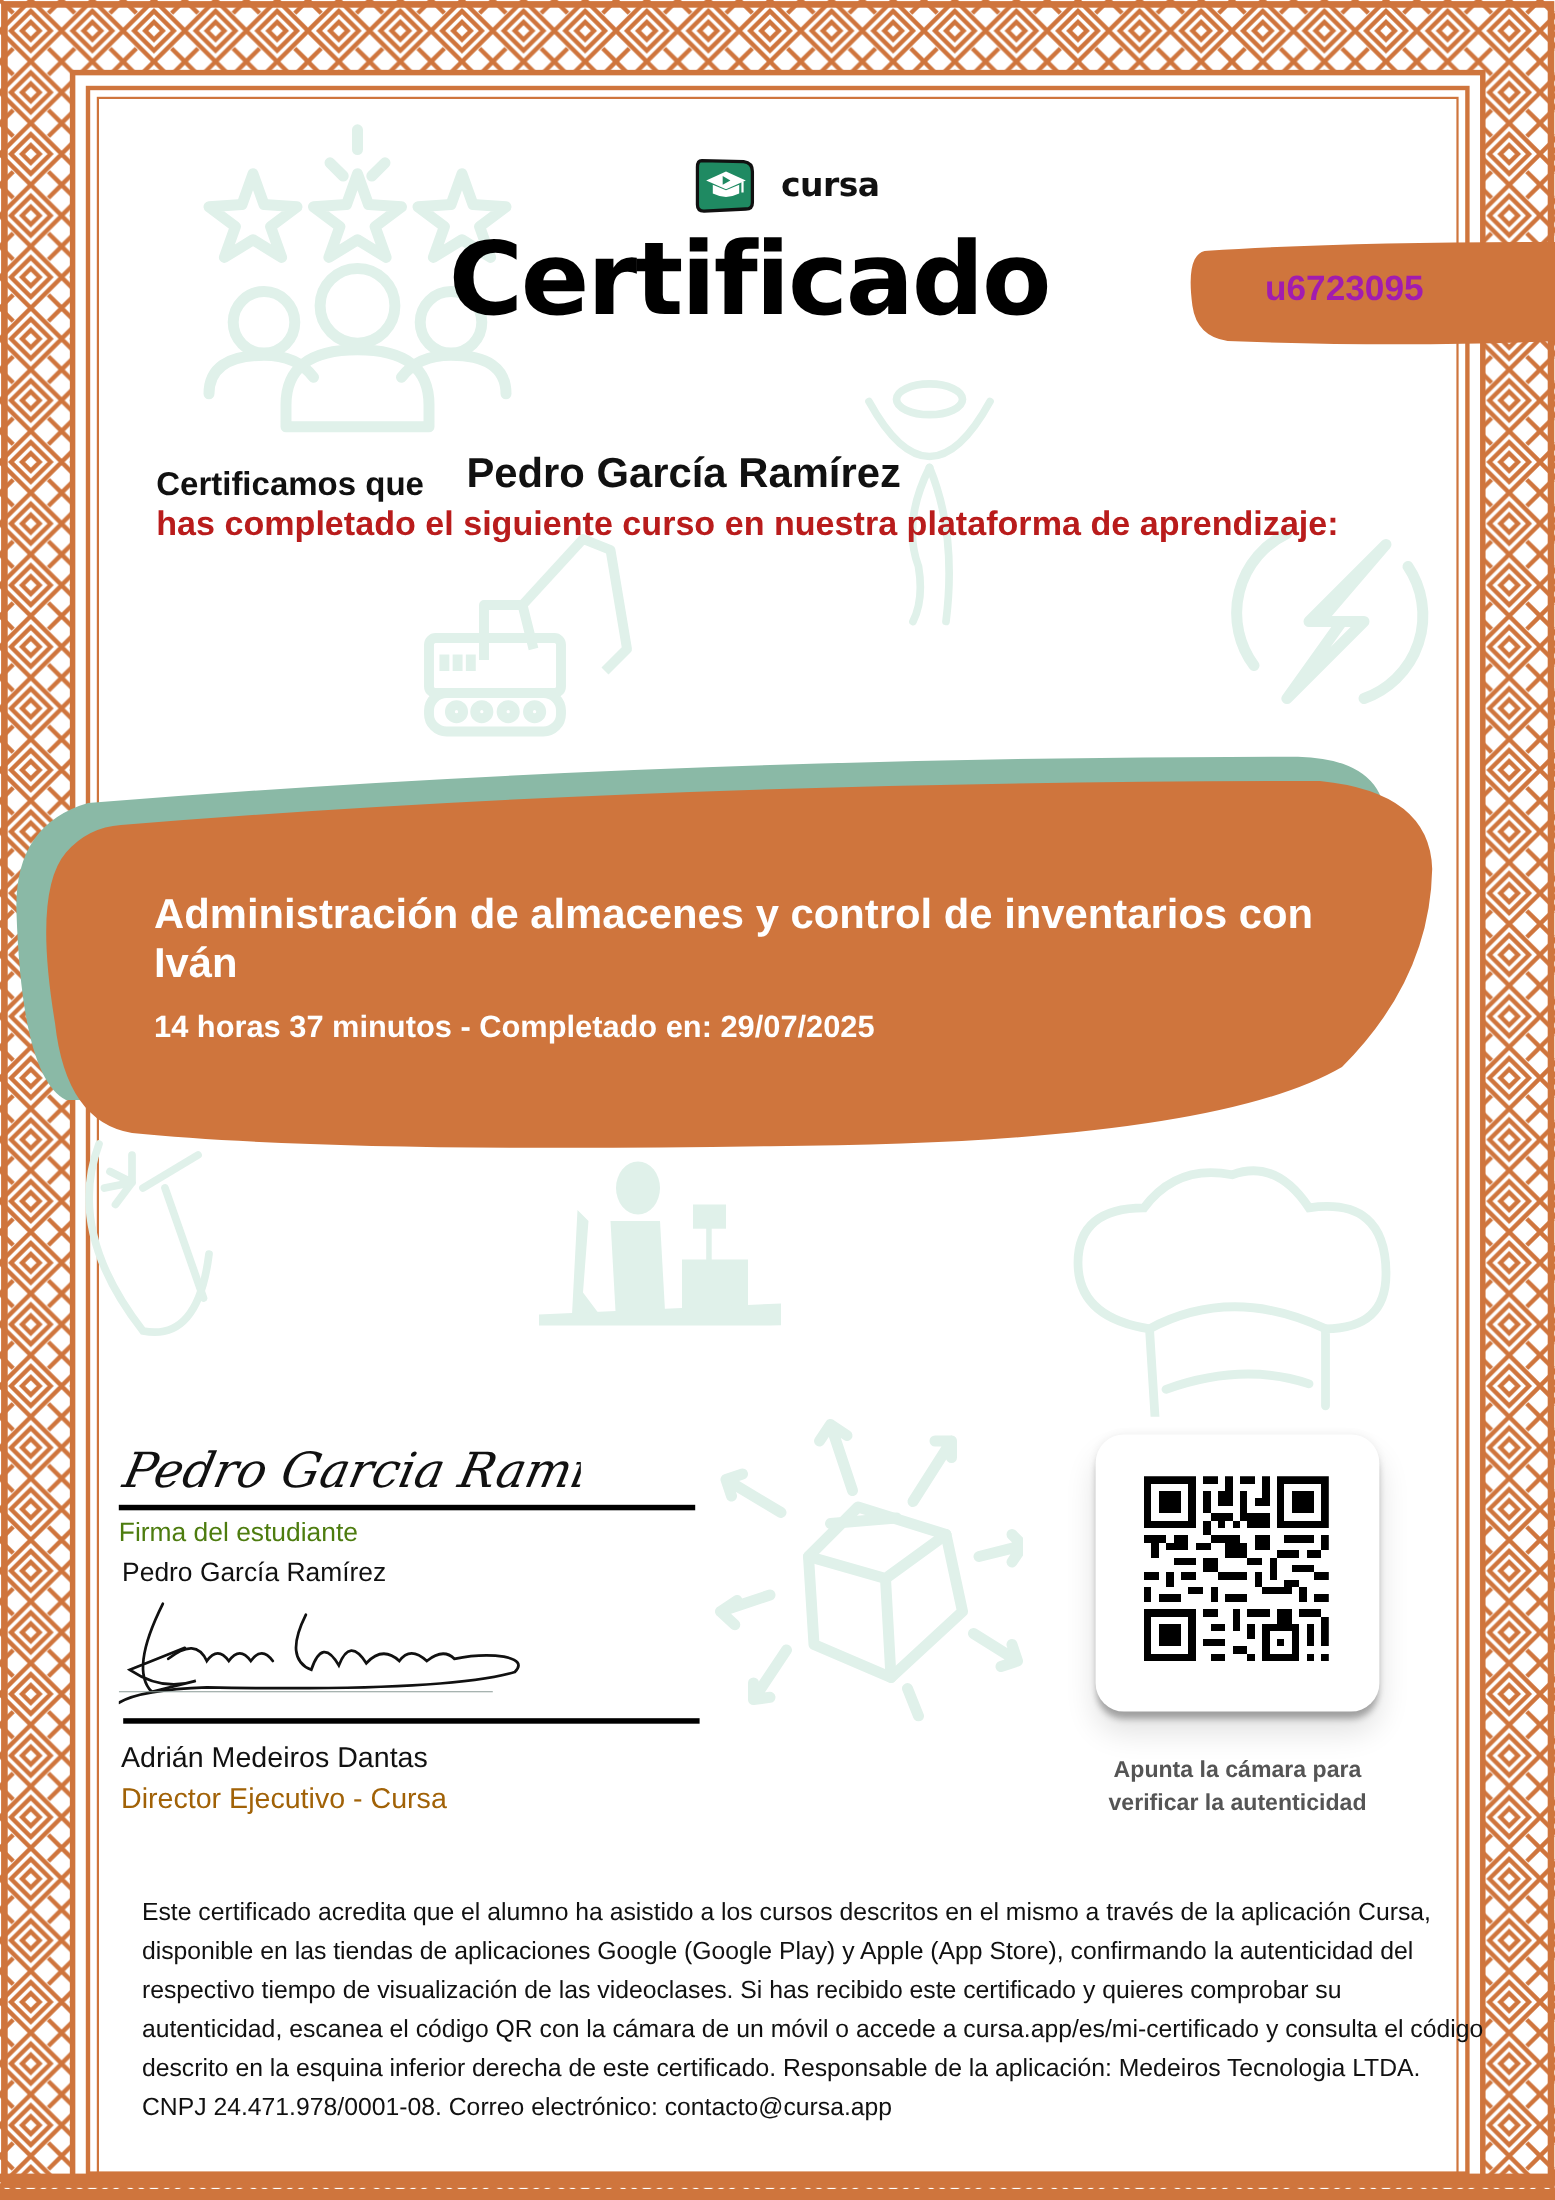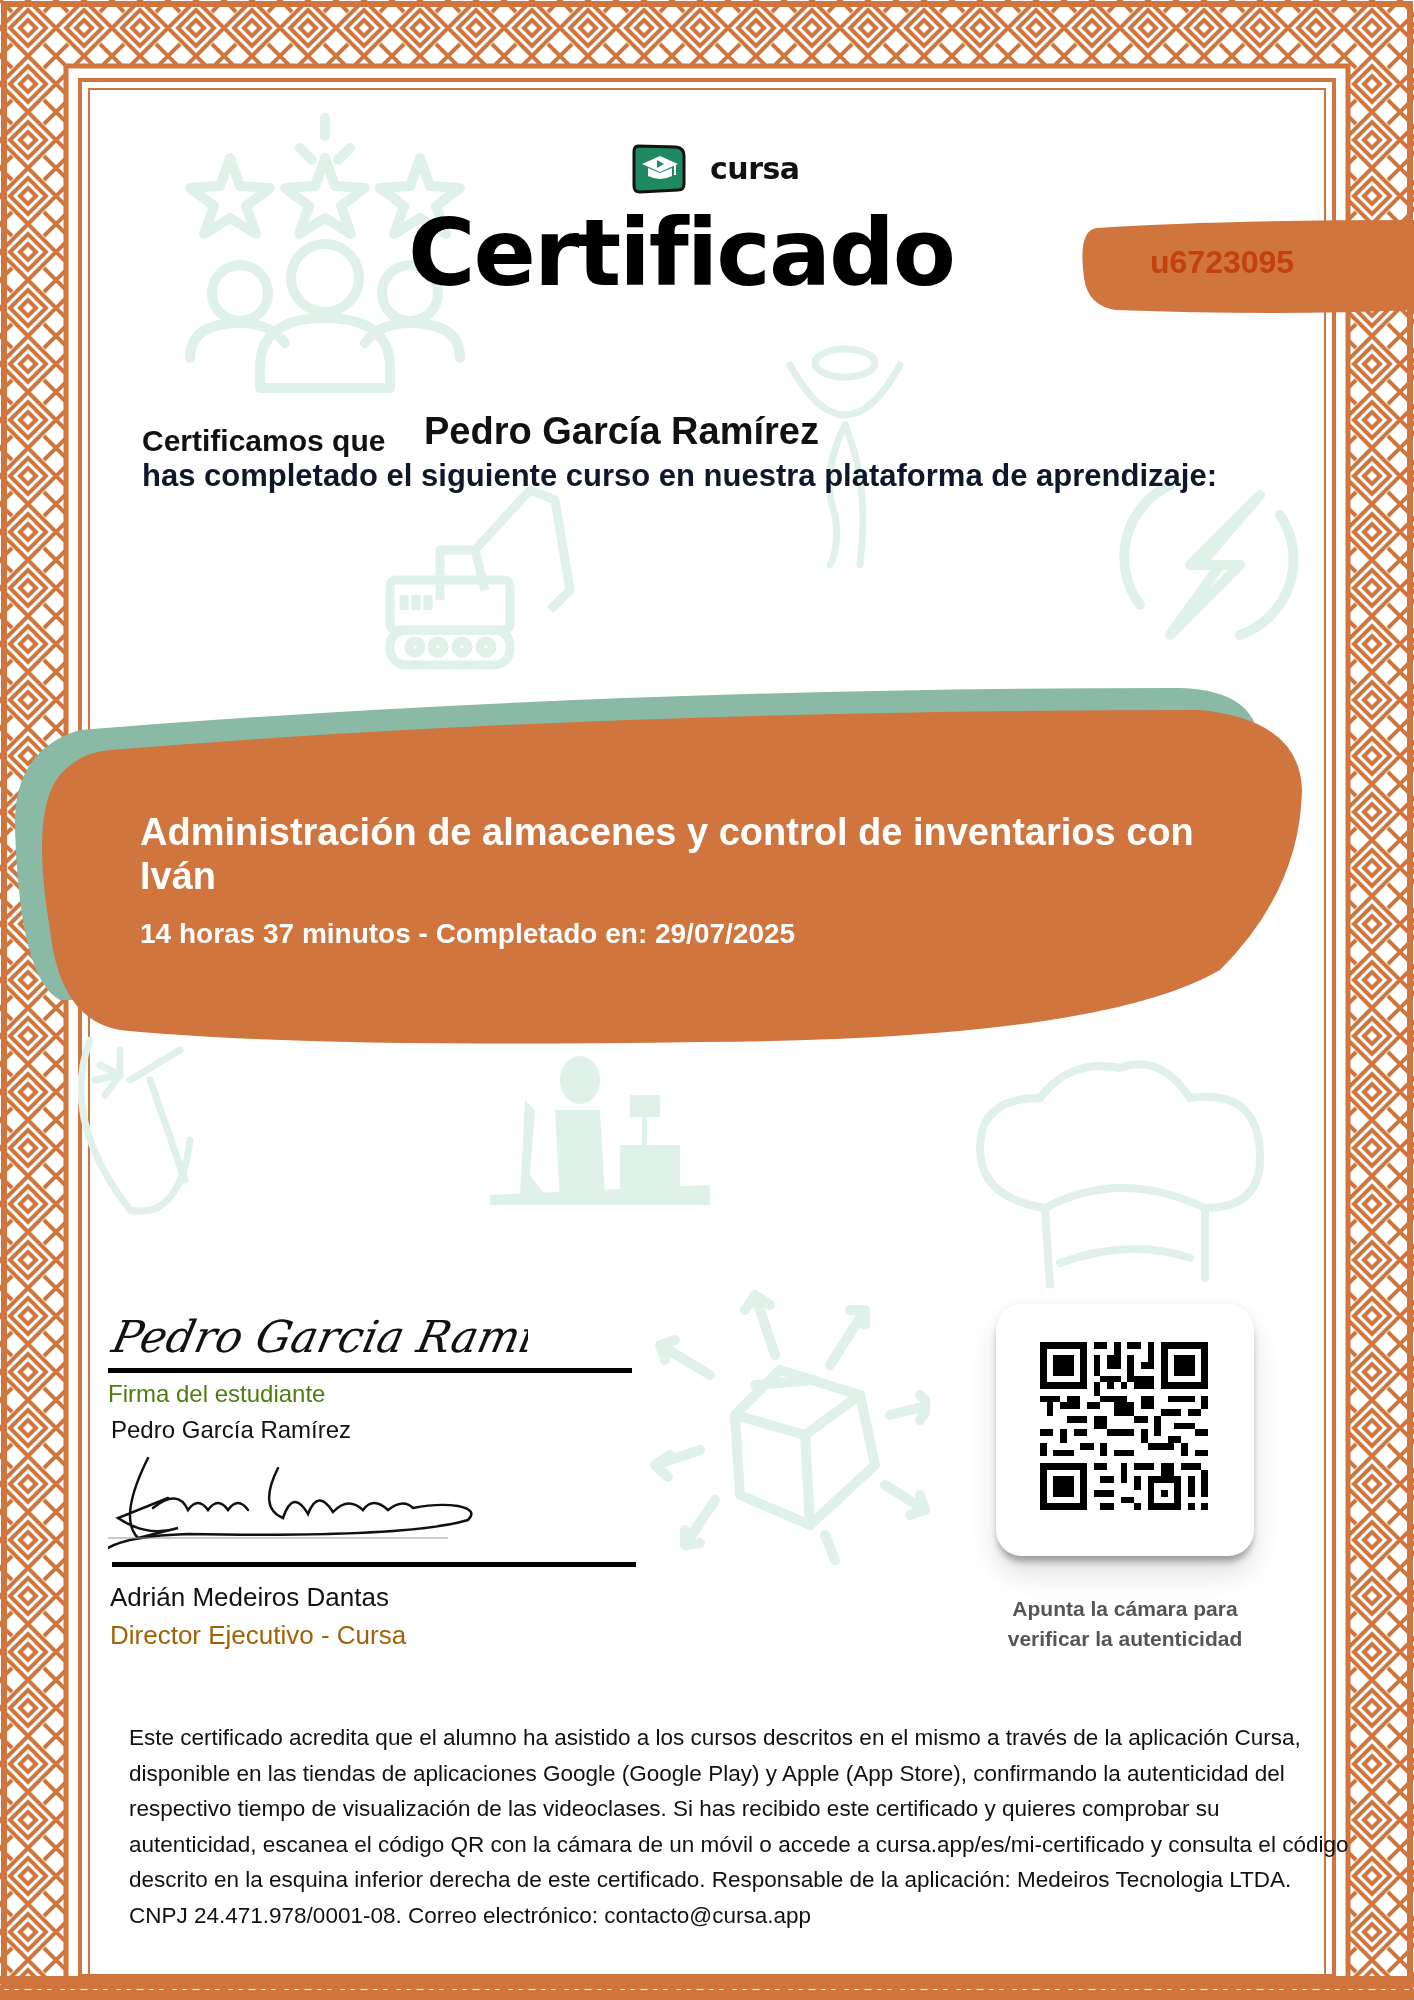--- a/index.html
+++ b/index.html
@@ -23,25 +23,25 @@
 
   
   .logo { position: absolute; left: 632px; top: 140px; height: 56px; display: flex; align-items: center; gap: 24px; }
   .logo-mark { width: 54px; height: 52px; }
   .logo-text { font-family: "DejaVu Sans", sans-serif; font-weight: bold; font-size: 30px; color: #111; letter-spacing: -0.5px; }
 
   .cert-title { position: absolute; left: 408px; top: 200px; font-family: "DejaVu Sans", sans-serif; font-weight: bold; font-size: 92px; letter-spacing: -2px; color: #000; }
 
   .code-badge { position: absolute; left: 1076px; top: 218px; width: 338px; height: 96px; }
   .code-badge svg { position: absolute; left: 0; top: 0; width: 100%; height: 100%; }
-  .code-text { position: absolute; left: 74px; top: 26px; font-size: 32px; font-weight: bold; color: #c2410c; font-family: "Liberation Sans", sans-serif; }
+  .code-text { position: absolute; left: 74px; top: 26px; font-size: 32px; font-weight: bold; color: #a21caf; font-family: "Liberation Sans", sans-serif; }
 
   .certify { position: absolute; left: 142px; top: 408px; font-size: 30px; font-weight: bold; color: #111; margin-top: 16px; }
   .student-name { position: absolute; left: 424px; top: 410px; font-size: 38px; font-weight: bold; color: #111; }
-  .completed-line { position: absolute; left: 142px; top: 458px; font-size: 31px; font-weight: bold; color: #0f172a; white-space: nowrap; }
+  .completed-line { position: absolute; left: 142px; top: 458px; font-size: 31px; font-weight: bold; color: #b91c1c; white-space: nowrap; }
 
   
   .course-blob { position: absolute; left: 0; top: 680px; width: 1320px; height: 380px; }
   .course-blob svg { position: absolute; left: 0; top: 0; width: 100%; height: 100%; }
   .course-title { position: absolute; left: 140px; top: 810px; width: 1120px; font-size: 38px; font-weight: bold; color: #fff; line-height: 44px; }
   .course-meta { position: absolute; left: 140px; top: 918px; font-size: 28px; font-weight: bold; color: #fff; }
 
   
   .sig-student { position: absolute; left: 108px; top: 1296px; width: 420px; height: 80px; }
   .sig-line-1 { position: absolute; left: 108px; top: 1368px; width: 524px; height: 5px; background: #000; }

